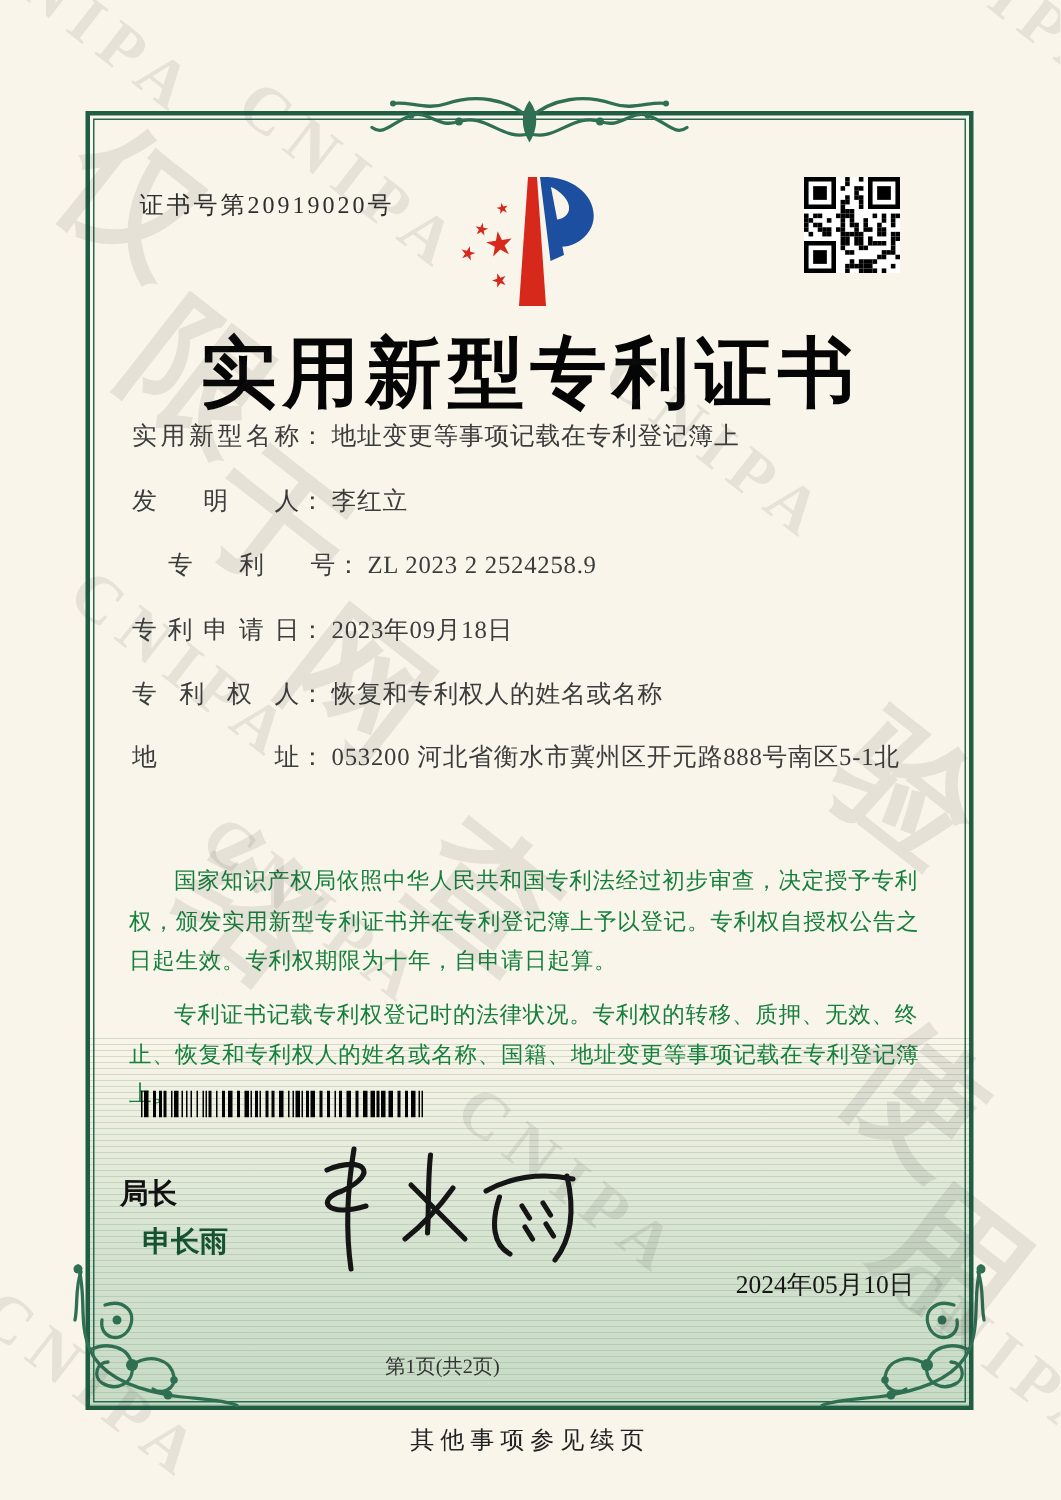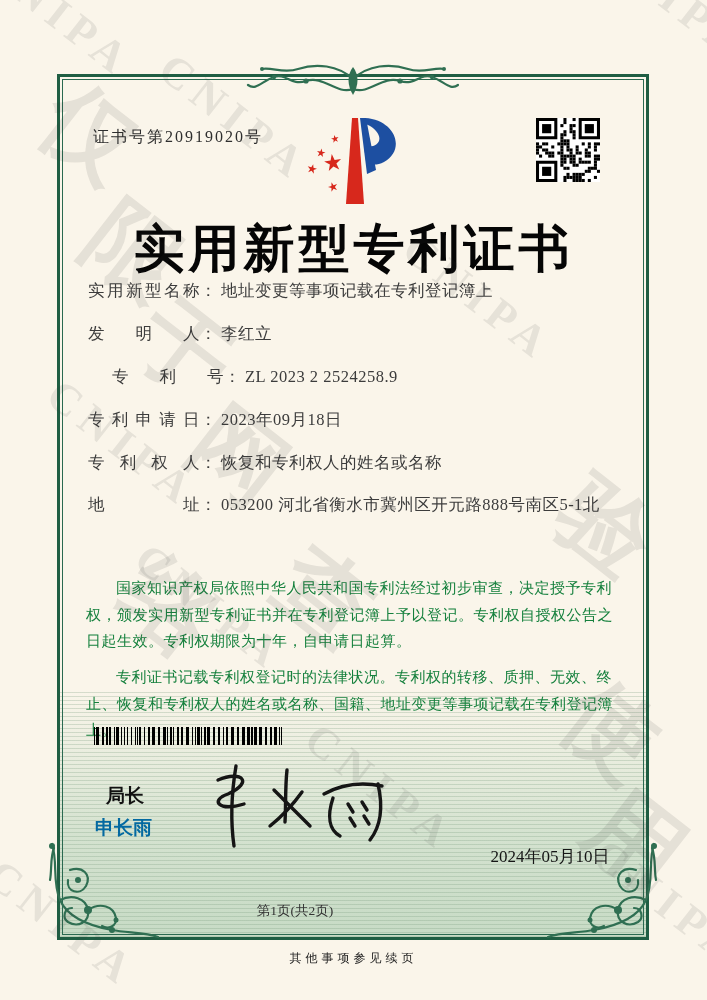--- a/index.html
+++ b/index.html
@@ -40,31 +40,31 @@
   .flabel{display:inline-block;width:112px;text-align:justify;text-align-last:justify;vertical-align:bottom;}
   .fcolon{margin-right:4px;}
   .r0{top:280px;} .r1{top:323px;} .r2{top:366px;margin-left:24px;} .r3{top:409px;} .r4{top:452px;} .r5{top:494px;}
   .rg{top:537px;}
   .glabel{letter-spacing:2.5px;}
   .gpair2{position:absolute;left:302px;top:0;}
   .paras{position:absolute;left:86px;top:575px;width:536px;font-size:15px;line-height:1.78;
          color:#15803d;letter-spacing:0.5px;}
   .paras p{margin:0 0 9px 0;text-indent:2em;}
   .barcode{position:absolute;left:94px;top:727px;width:190px;height:18px;}
-  .signer-title{position:absolute;left:106px;top:783px;font-size:19px;font-weight:600;
+  .signer-title{position:absolute;left:80px;top:783px;font-size:19px;font-weight:600;
         font-family:"Liberation Sans", sans-serif;color:#111;}
   .signer-name{position:absolute;left:95px;top:815px;font-size:19px;font-weight:600;
-        font-family:"Liberation Sans", sans-serif;color:#0369a1;}
+        font-family:"Liberation Sans", sans-serif;color:#14532d;}
   .signature{position:absolute;left:190px;top:756px;width:215px;height:96px;}
   .issue-date{position:absolute;left:470px;top:845px;width:160px;text-align:center;
         font-size:17px;color:#161616;}
   .page-info{position:absolute;left:228px;top:902px;width:134px;text-align:center;
         font-size:13.5px;color:#333;}
   .footer-note{position:absolute;left:0;top:950px;width:707px;text-align:center;
-        font-size:12px;letter-spacing:4px;color:#222;}
+        font-size:16px;letter-spacing:4px;color:#222;}
   svg{display:block;}
 </style>
 </head>
 <body>
 
 <div class="page">
 
   <div class="green-zone"></div>
 
   <div class="frame"></div>

